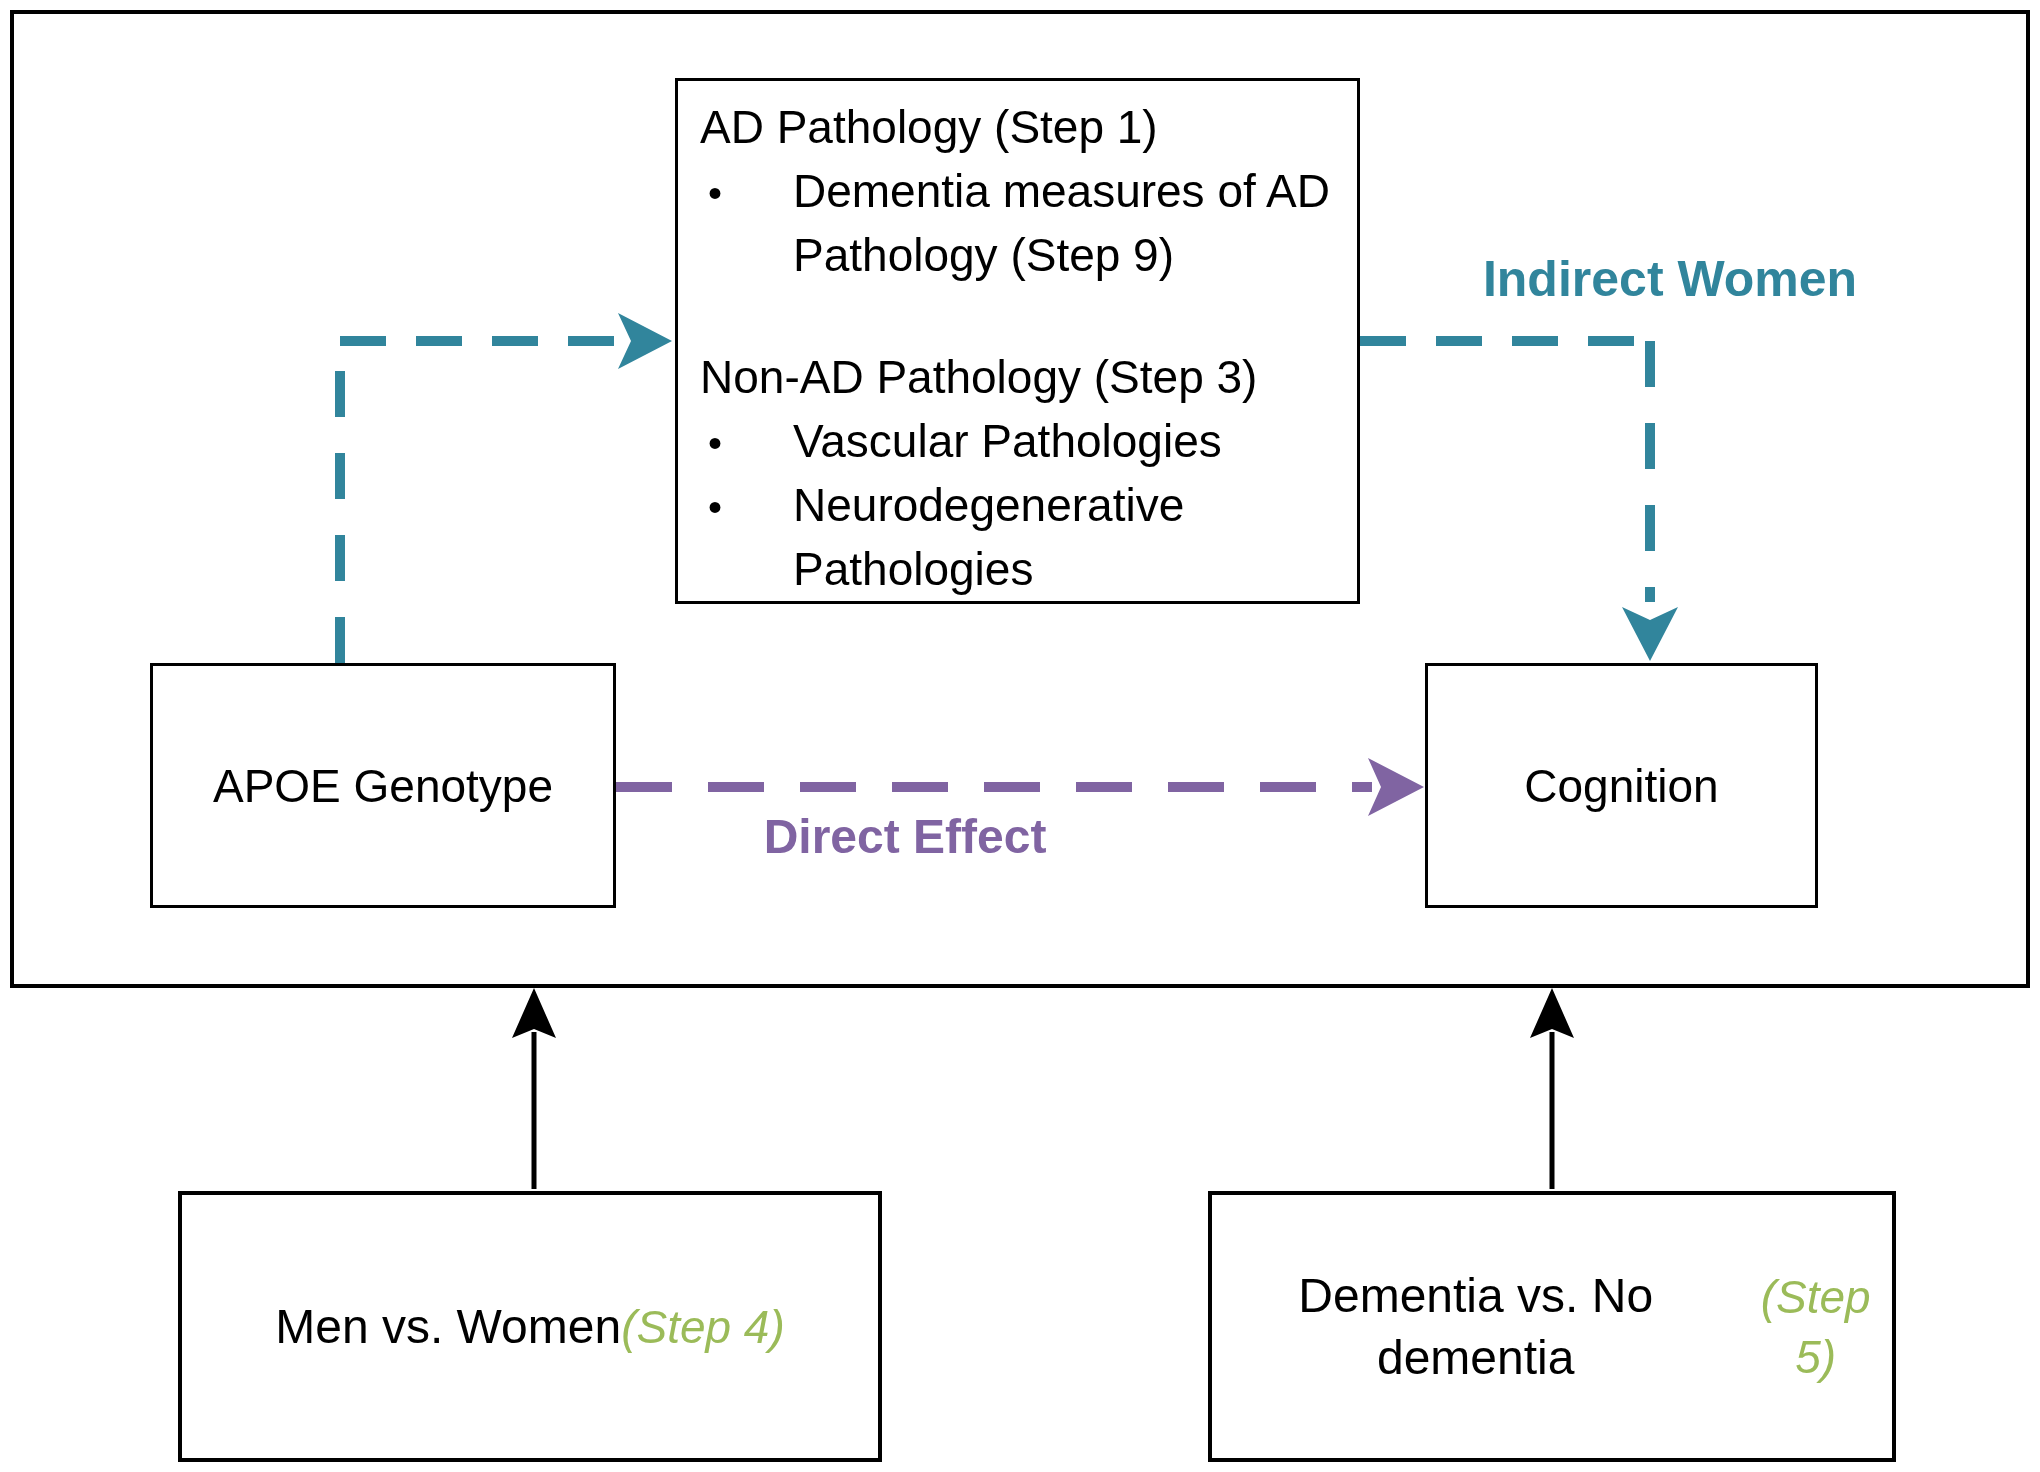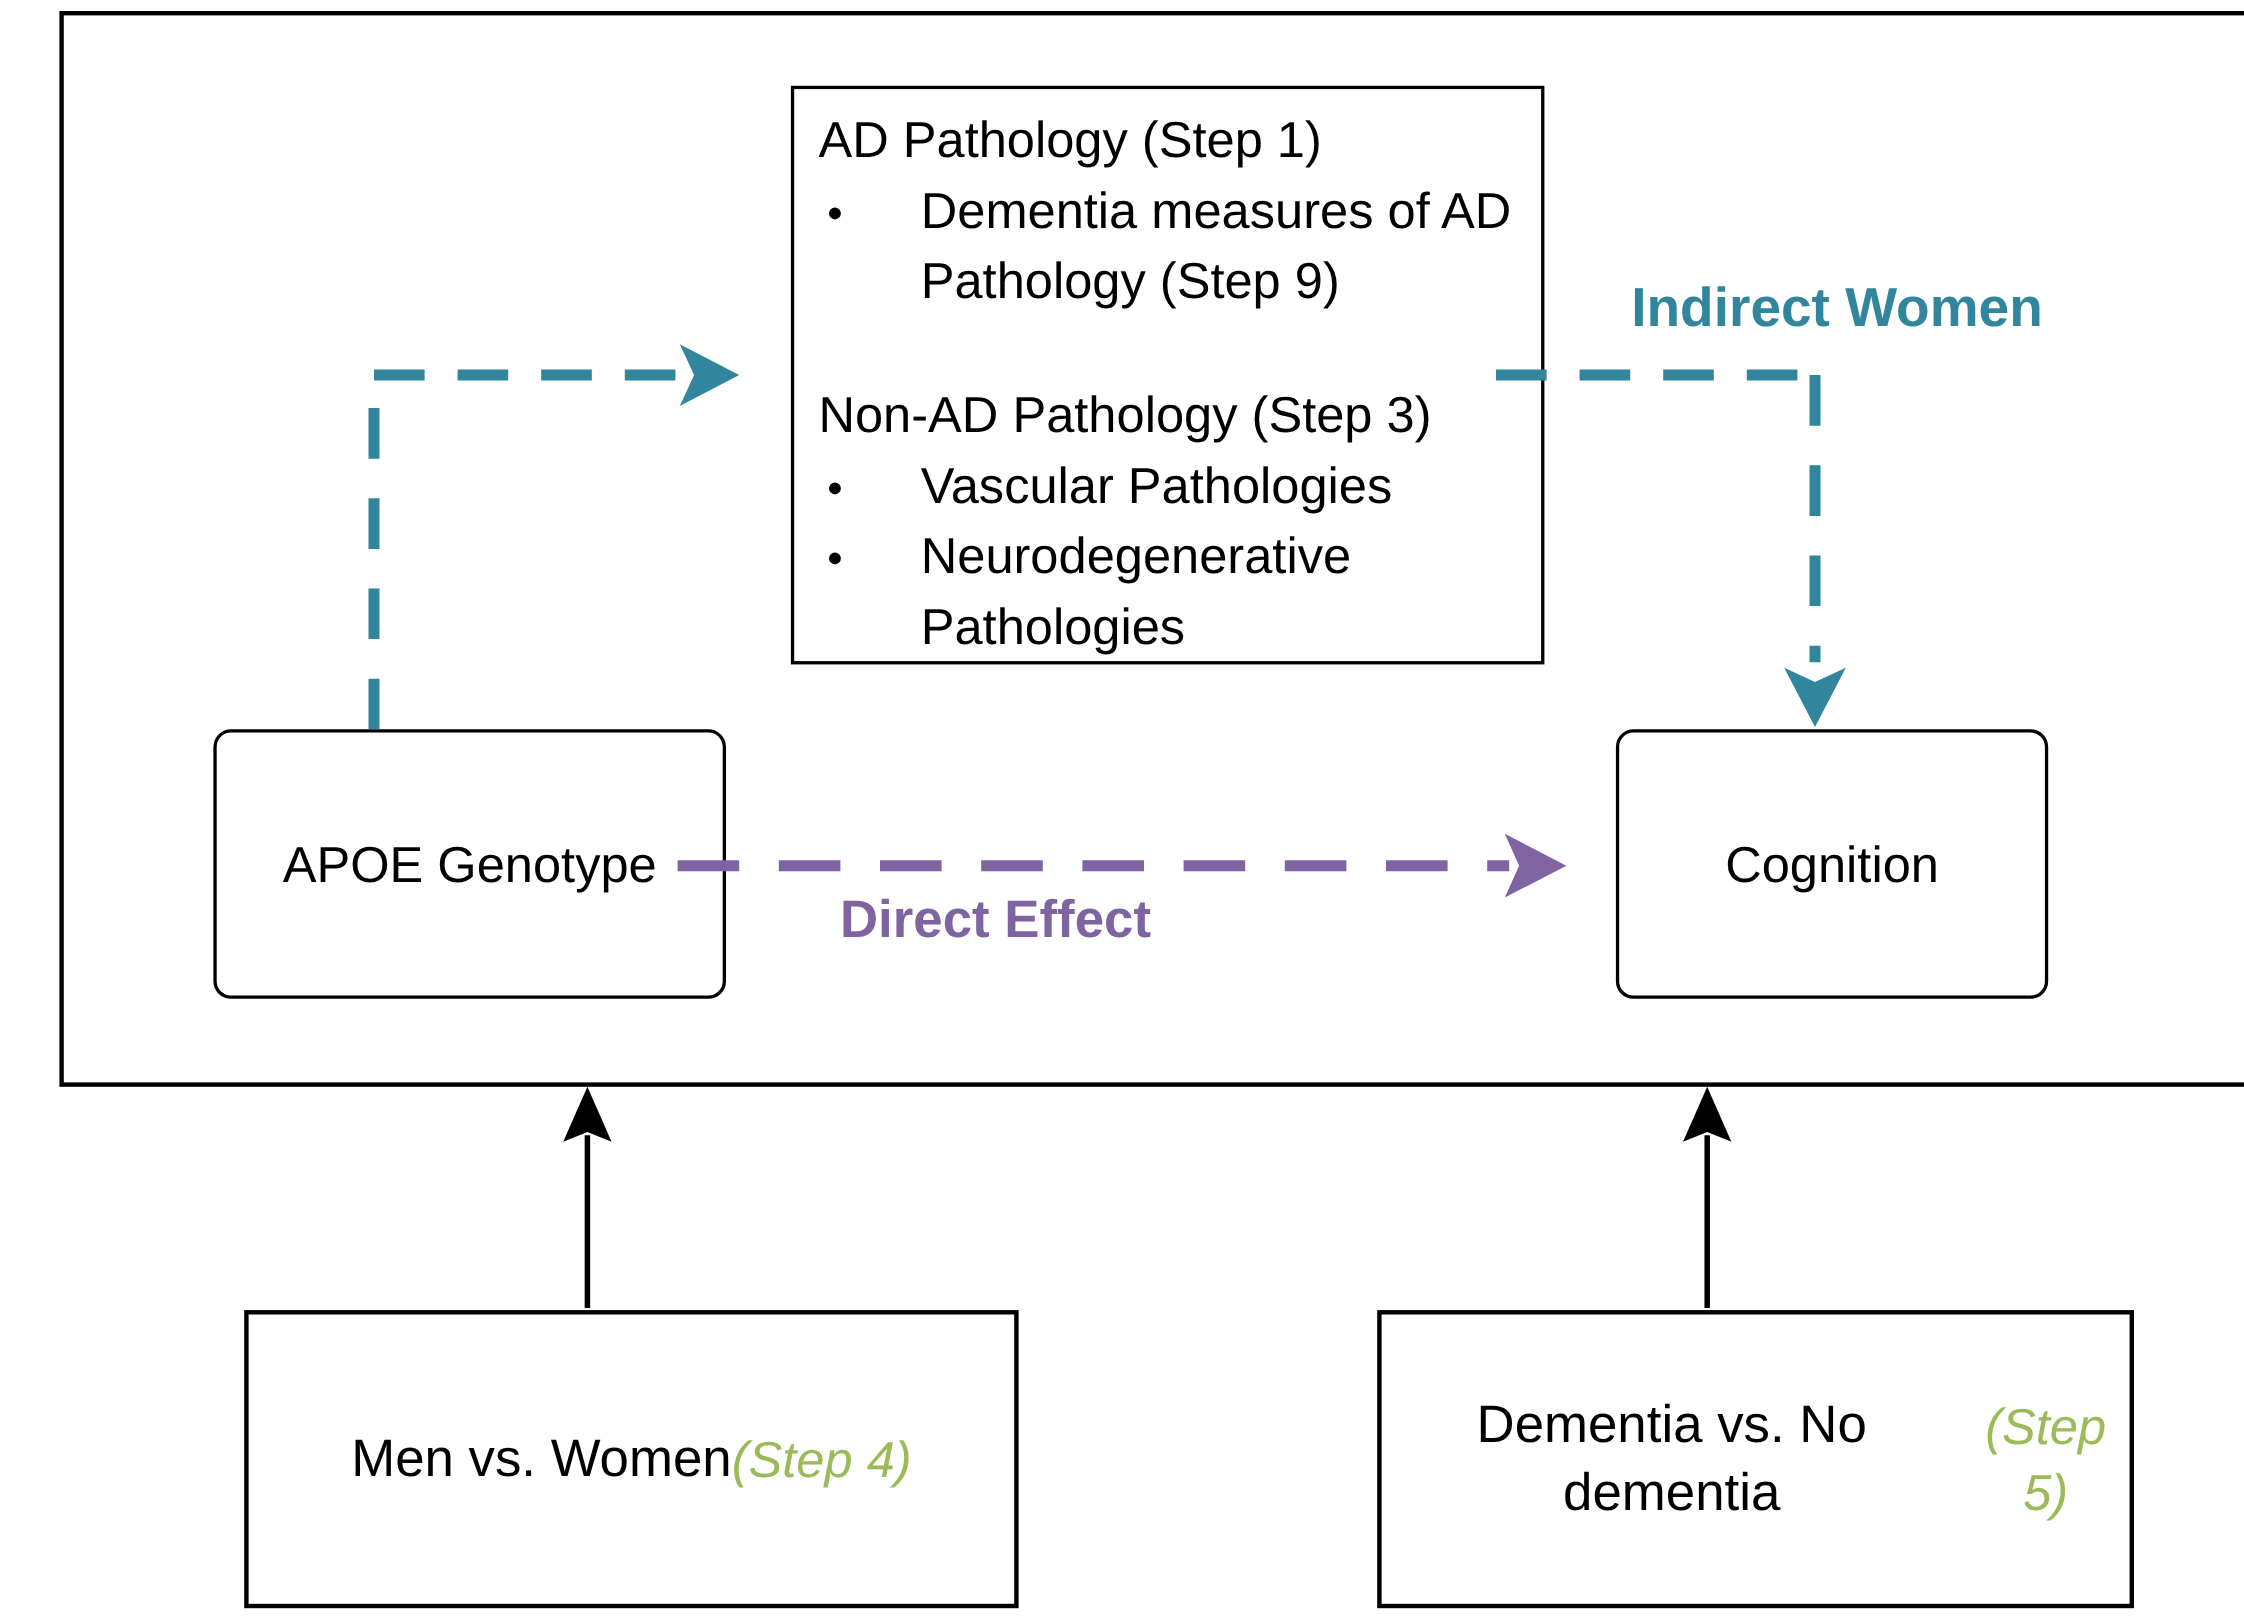--- a/index.html
+++ b/index.html
@@ -16,32 +16,30 @@
     width: 2040px;
     height: 1472px;
     background: #ffffff;
     overflow: hidden;
   }
   .box {
     position: absolute;
     box-sizing: border-box;
     background: #ffffff;
     border: 3px solid #000000;
-    margin-left: 44px;
   }
   .frame {
     border-width: 4px;
     background: transparent;
   }
   .node {
     display: flex;
     align-items: center;
     justify-content: center;
     font-size: 46px;
-    border-radius: 16px;
   }
   
   .mediator-content {
     position: absolute;
     left: 0; top: 0; right: 0; bottom: 0;
     padding: 14px 10px 0 22px;
     font-size: 46px;
   }
   .m-row {
     height: 64px;

